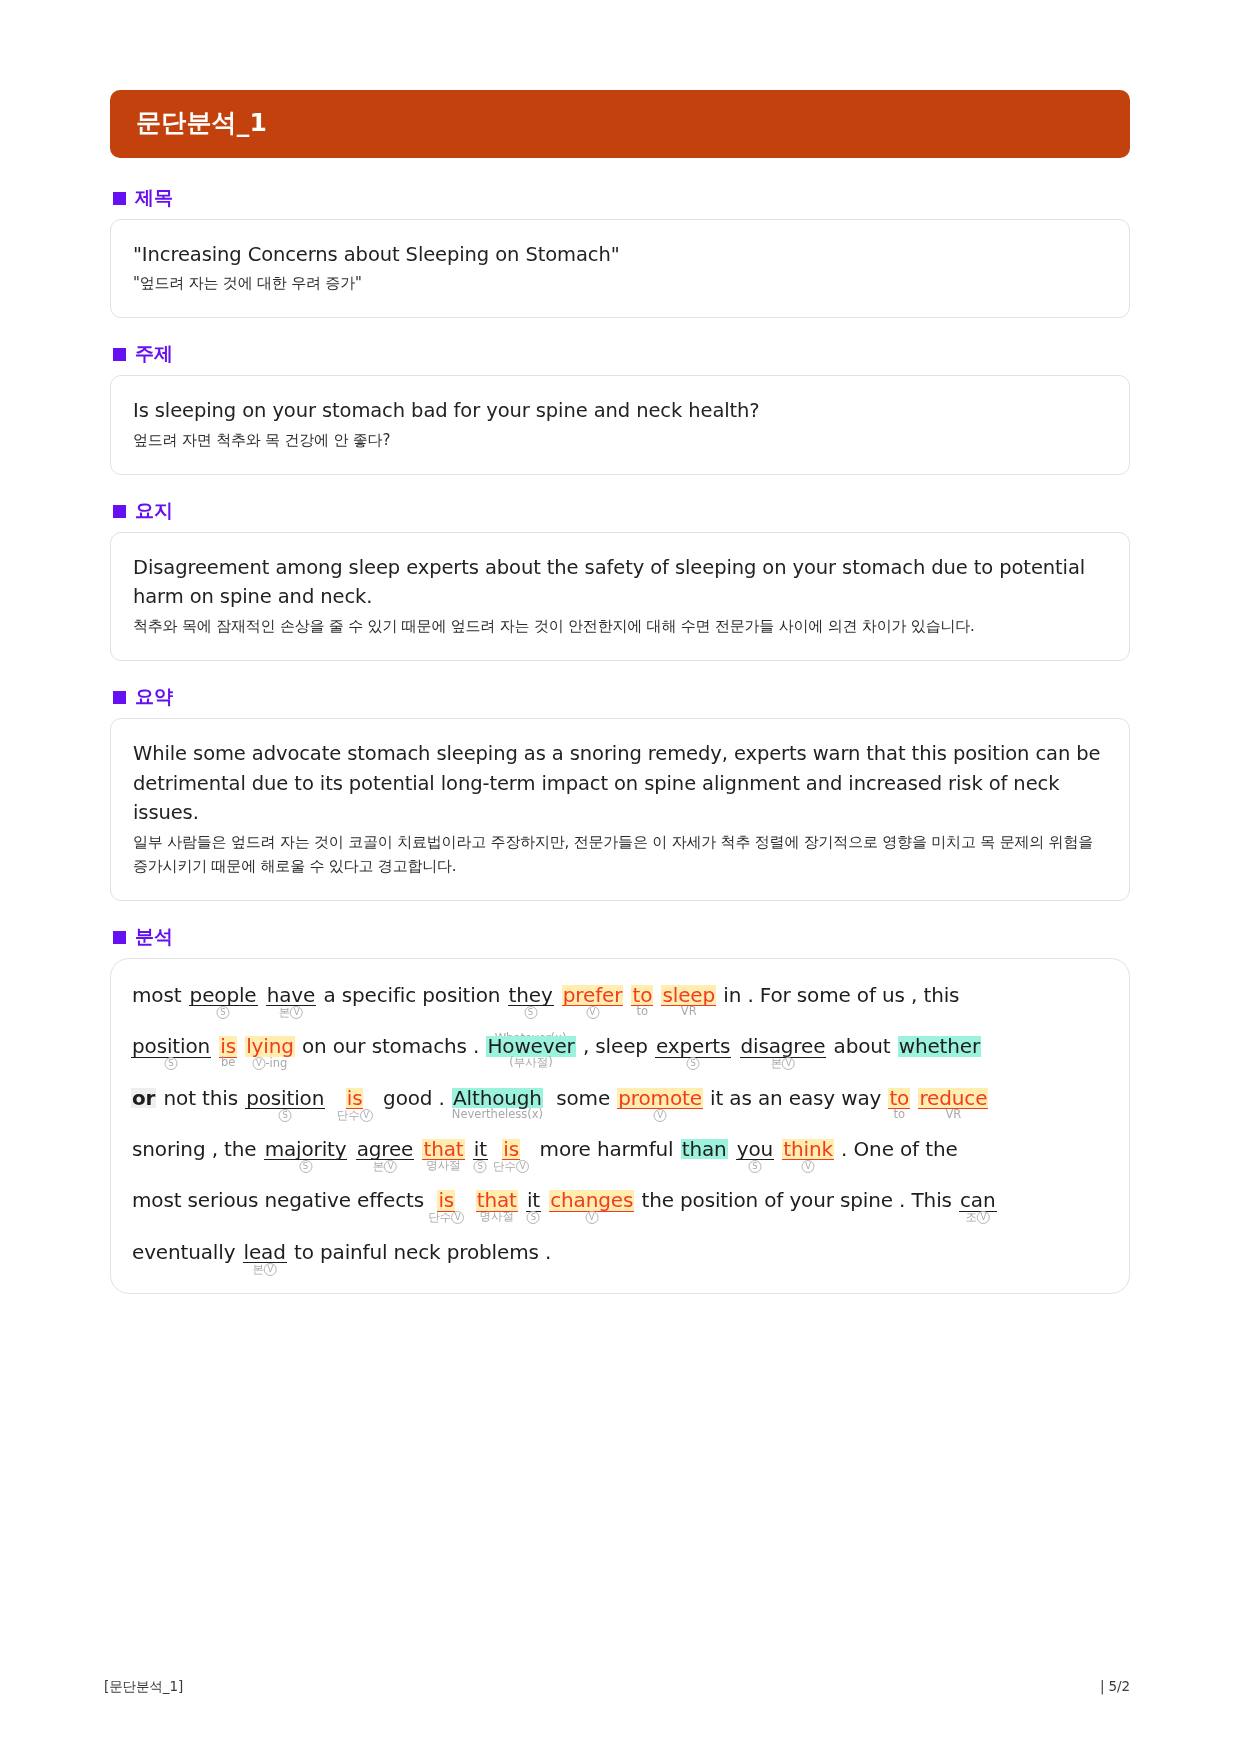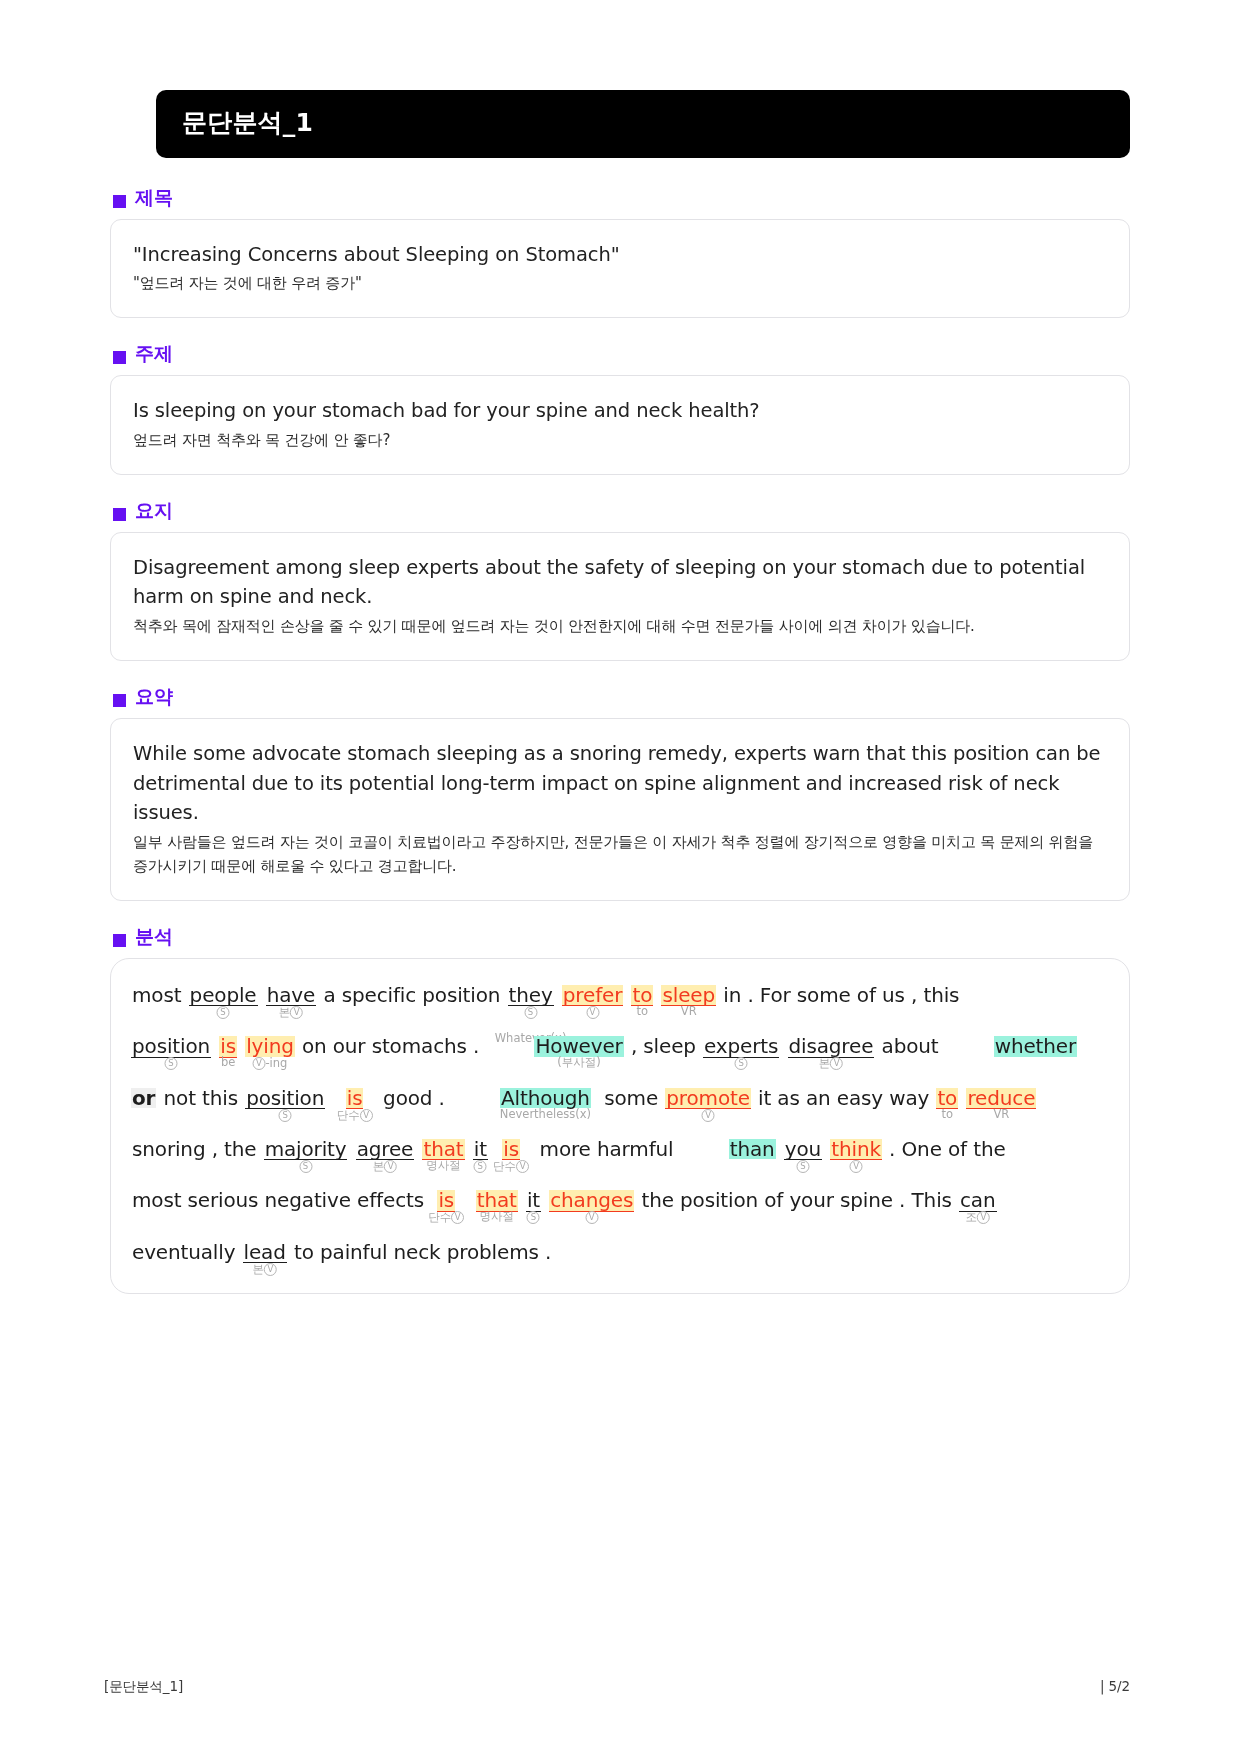--- a/index.html
+++ b/index.html
@@ -18,38 +18,37 @@
     width: 1240px;
     height: 1754px;
     margin: 0 auto;
     background: #ffffff;
     box-sizing: border-box;
     padding: 90px 110px 0 110px;
   }
 
   
   .title-banner {
-    background: #000000;
+    background: #c2410c;
     border-radius: 10px;
     padding: 19px 26px 21px 26px;
     margin-bottom: 30px;
-    margin-left: 46px;
   }
   .title-banner .title-text {
     color: #ffffff;
     font-size: 25px;
     font-weight: 700;
     letter-spacing: 0.2px;
     line-height: 1.1;
   }
 
   
   .section-head {
     display: flex;
-    align-items: flex-end;
+    align-items: center;
     gap: 9px;
     margin: 0 0 12px 3px;
   }
   .section-head .bullet-square {
     width: 13px;
     height: 13px;
     background: #6610f2;
     display: inline-block;
     flex: none;
     position: relative;
@@ -119,21 +118,20 @@
     border-bottom: 1.8px solid #f23b1f;
   }
   .tok.hl-y-plain {
     background: #ffeeb0;
     color: #f23b1f;
   }
   
   .tok.hl-c {
     background: #9bf2dd;
     color: #1d1d1d;
-    margin-left: 48px;
   }
   
   .tok.hl-g {
     background: #efefef;
     color: #1d1d1d;
     font-weight: bold;
   }
   
   .sub {
     position: absolute;

